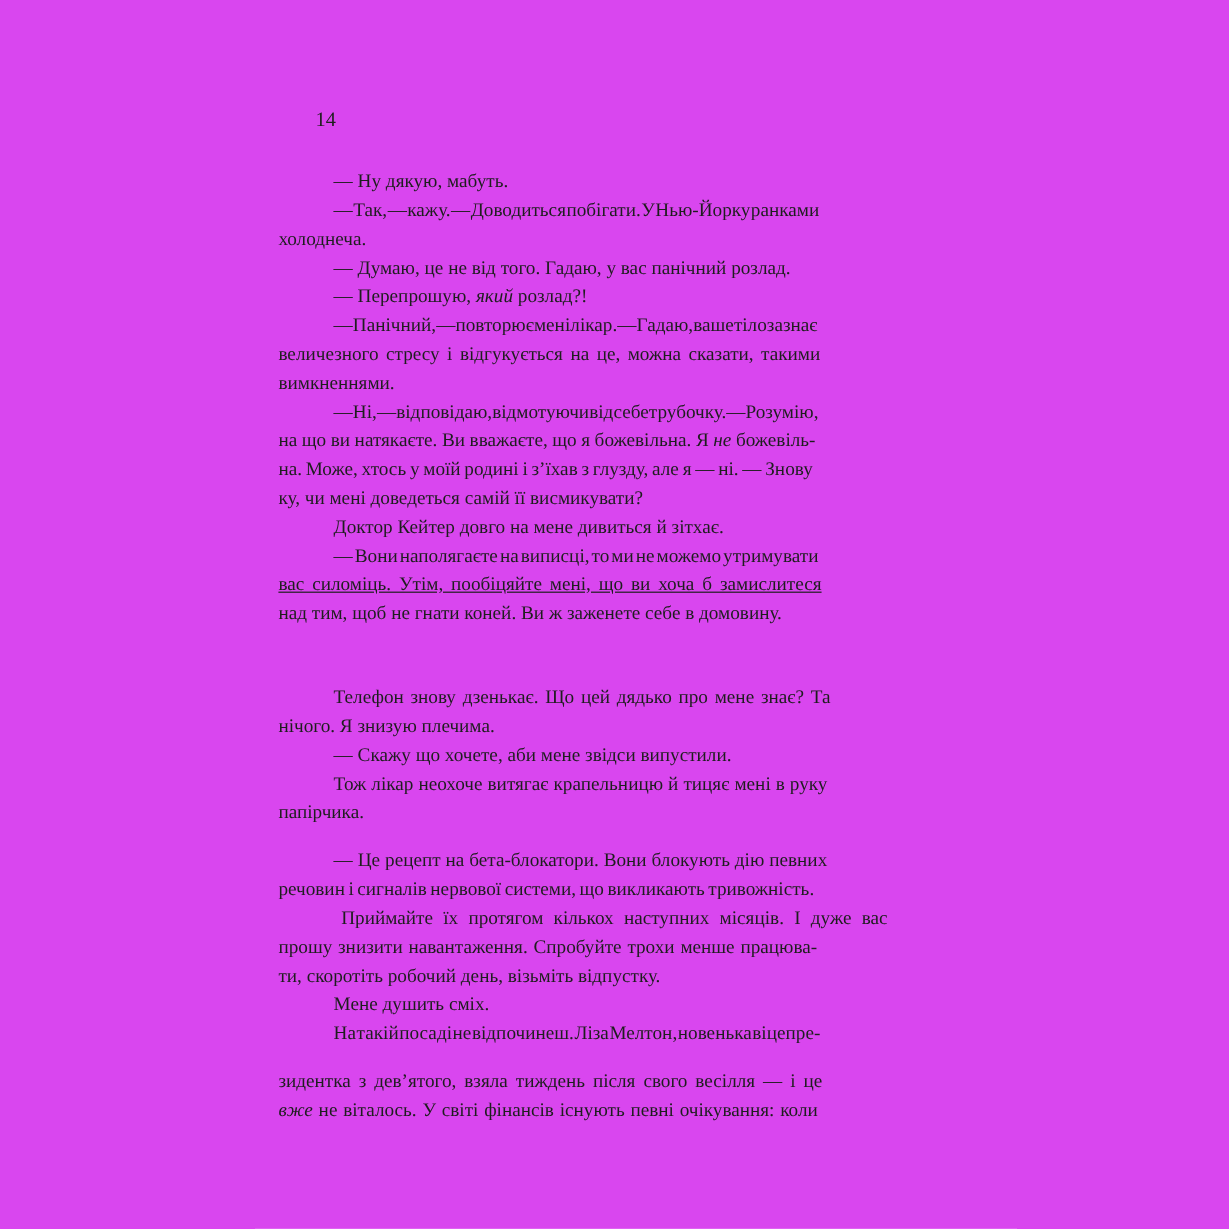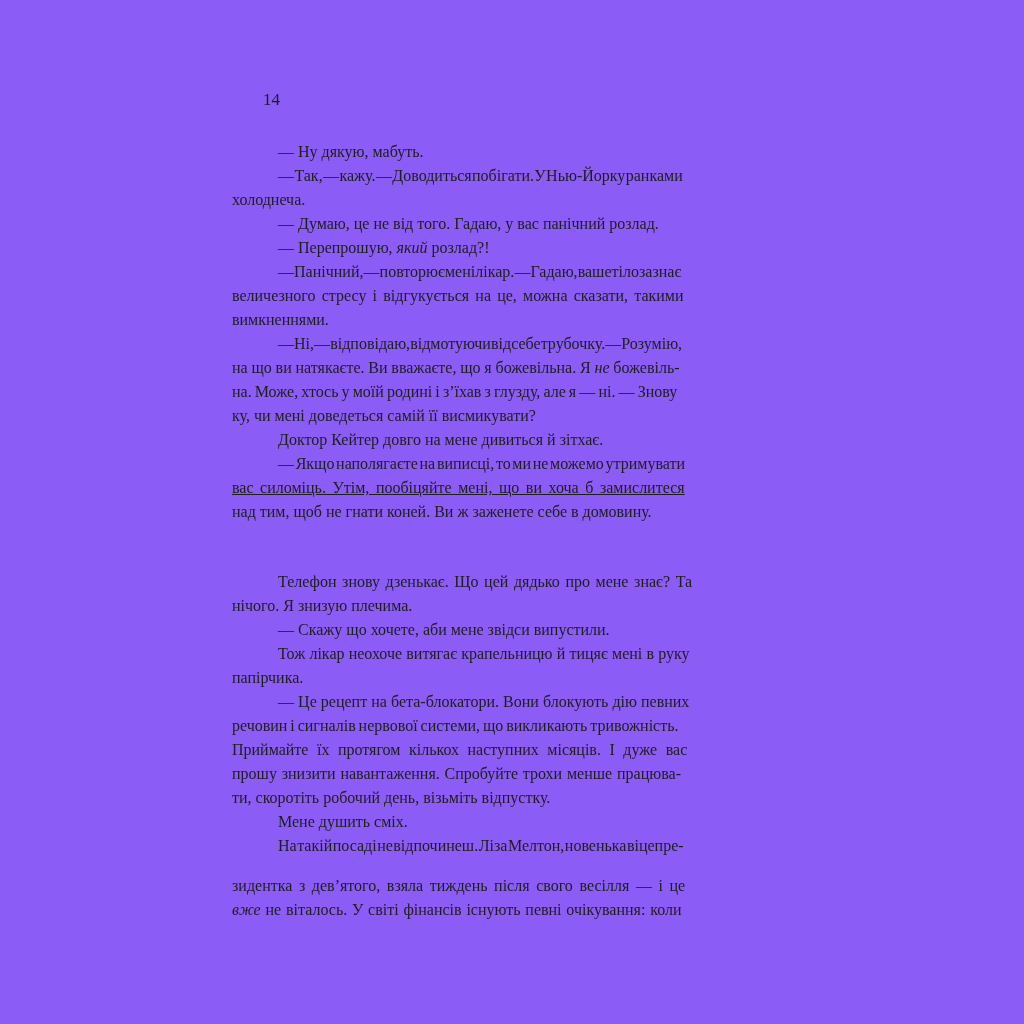--- a/index.html
+++ b/index.html
@@ -42,47 +42,47 @@
   }
   .line em {
     font-style: italic;
     font-family: inherit;
     text-align: right;
   }
 </style>
 </head>
 <body>
 
-<div class="book-page" style="background: #8b5cf6;">
+<div class="book-page" style="background: #d946ef;">
   <div class="page-number" style="color: rgb(30, 30, 30);">14</div>
   <div class="text-block" style="color: rgb(30, 30, 30);">
       <div class="line indent"><span>— Ну дякую, мабуть.</span></div>
       <div class="line indent justify" style="word-spacing: -3.61px;"><span>— Так, — кажу. — Доводиться побігати. У Нью-Йорку ранками</span></div>
       <div class="line"><span>холоднеча.</span></div>
       <div class="line indent"><span>— Думаю, це не від того. Гадаю, у вас панічний розлад.</span></div>
       <div class="line indent"><span>— Перепрошую, </span><em>який</em><span> розлад?!</span></div>
       <div class="line indent justify" style="word-spacing: -3.94px;"><span>— Панічний, — повторює мені лікар. — Гадаю, ваше тіло зазнає</span></div>
       <div class="line justify" style="word-spacing: 2.21px;"><span>величезного стресу і відгукується на це, можна сказати, такими</span></div>
       <div class="line"><span>вимкненнями.</span></div>
       <div class="line indent justify" style="word-spacing: -3.94px;"><span>— Ні, — відповідаю, відмотуючи від себе трубочку. — Розумію,</span></div>
       <div class="line justify" style="word-spacing: -0.2px;"><span>на що ви натякаєте. Ви вважаєте, що я божевільна. Я </span><em>не</em><span> божевіль-</span></div>
       <div class="line justify" style="word-spacing: -0.88px;"><span>на. Може, хтось у моїй родині і з’їхав з глузду, але я — ні. — Знову</span></div>
       <div class="line"><span>ку, чи мені доведеться самій її висмикувати?</span></div>
       <div class="line indent"><span>Доктор Кейтер довго на мене дивиться й зітхає.</span></div>
-      <div class="line indent justify" style="word-spacing: -2.33px;"><span>— Якщо наполягаєте на виписці, то ми не можемо утримувати</span></div>
+      <div class="line indent justify" style="word-spacing: -2.33px;"><span>— Вони наполягаєте на виписці, то ми не можемо утримувати</span></div>
       <div class="line justify" style="word-spacing: 2.56px; text-decoration: underline;"><span>вас силоміць. Утім, пообіцяйте мені, що ви хоча б замислитеся</span></div>
       <div class="line"><span>над тим, щоб не гнати коней. Ви ж заженете себе в домовину.</span></div>
       <div class="line indent justify" style="word-spacing: 1.61px; margin-top: 46px;"><span>Телефон знову дзенькає. Що цей дядько про мене знає? Та</span></div>
       <div class="line"><span>нічого. Я знизую плечима.</span></div>
       <div class="line indent"><span>— Скажу що хочете, аби мене звідси випустили.</span></div>
       <div class="line indent justify" style="word-spacing: 0.2px;"><span>Тож лікар неохоче витягає крапельницю й тицяє мені в руку</span></div>
       <div class="line"><span>папірчика.</span></div>
-      <div class="line indent justify" style="word-spacing: 0.1px;"><span>— Це рецепт на бета-блокатори. Вони блокують дію певних</span></div>
+      <div class="line indent justify" style="word-spacing: 0.1px; margin-top: 16px;"><span>— Це рецепт на бета-блокатори. Вони блокують дію певних</span></div>
       <div class="line justify" style="word-spacing: -1.09px;"><span>речовин і сигналів нервової системи, що викликають тривожність.</span></div>
-      <div class="line justify" style="word-spacing: 4.53px;"><span>Приймайте їх протягом кількох наступних місяців. І дуже вас</span></div>
+      <div class="line justify" style="word-spacing: 4.53px; text-align: center;"><span>Приймайте їх протягом кількох наступних місяців. І дуже вас</span></div>
       <div class="line justify" style="word-spacing: 0.81px;"><span>прошу знизити навантаження. Спробуйте трохи менше працюва-</span></div>
       <div class="line"><span>ти, скоротіть робочий день, візьміть відпустку.</span></div>
       <div class="line indent"><span>Мене душить сміх.</span></div>
       <div class="line indent justify" style="word-spacing: -3.51px;"><span>На такій посаді не відпочинеш. Ліза Мелтон, новенька віцепре-</span></div>
       <div class="line justify" style="word-spacing: 2.6px; margin-top: 16px;"><span>зидентка з дев’ятого, взяла тиждень після свого весілля — і це</span></div>
       <div class="line justify" style="word-spacing: 0.8px;"><em>вже</em><span> не віталось. У світі фінансів існують певні очікування: коли</span></div>
     </div>
 </div>
 
 </body></html>

